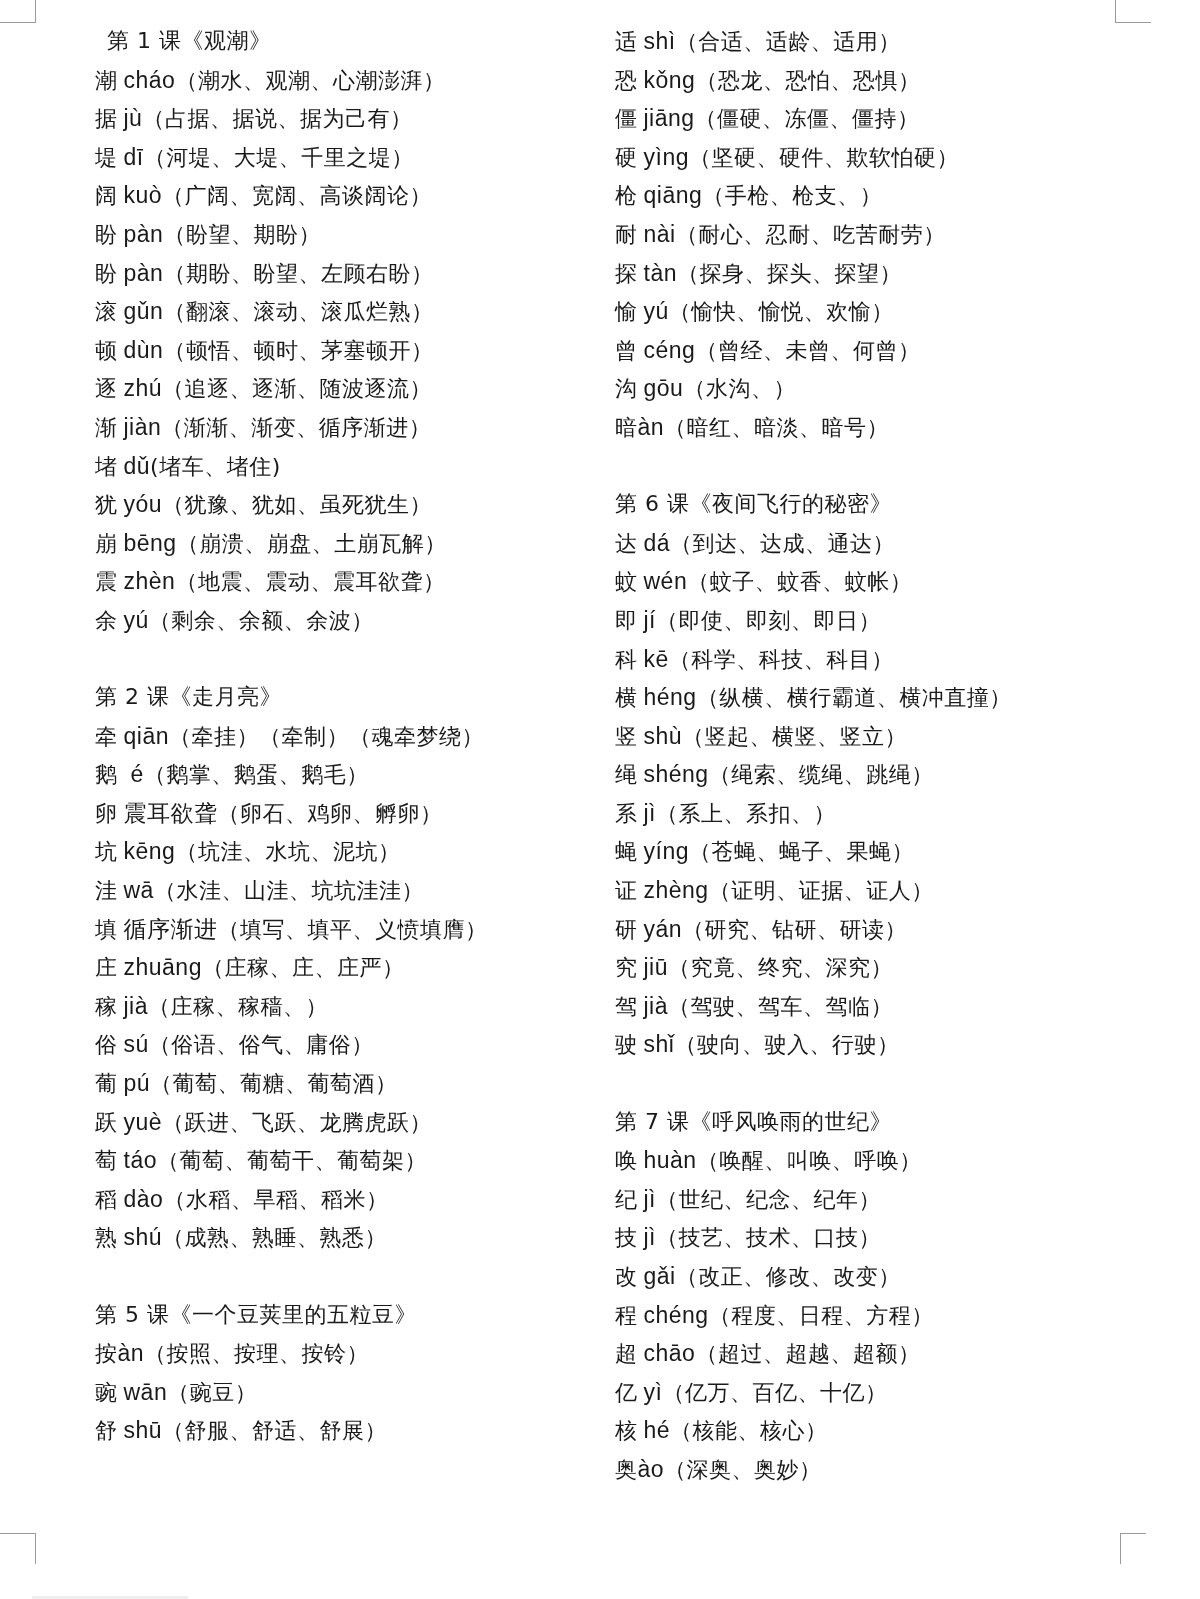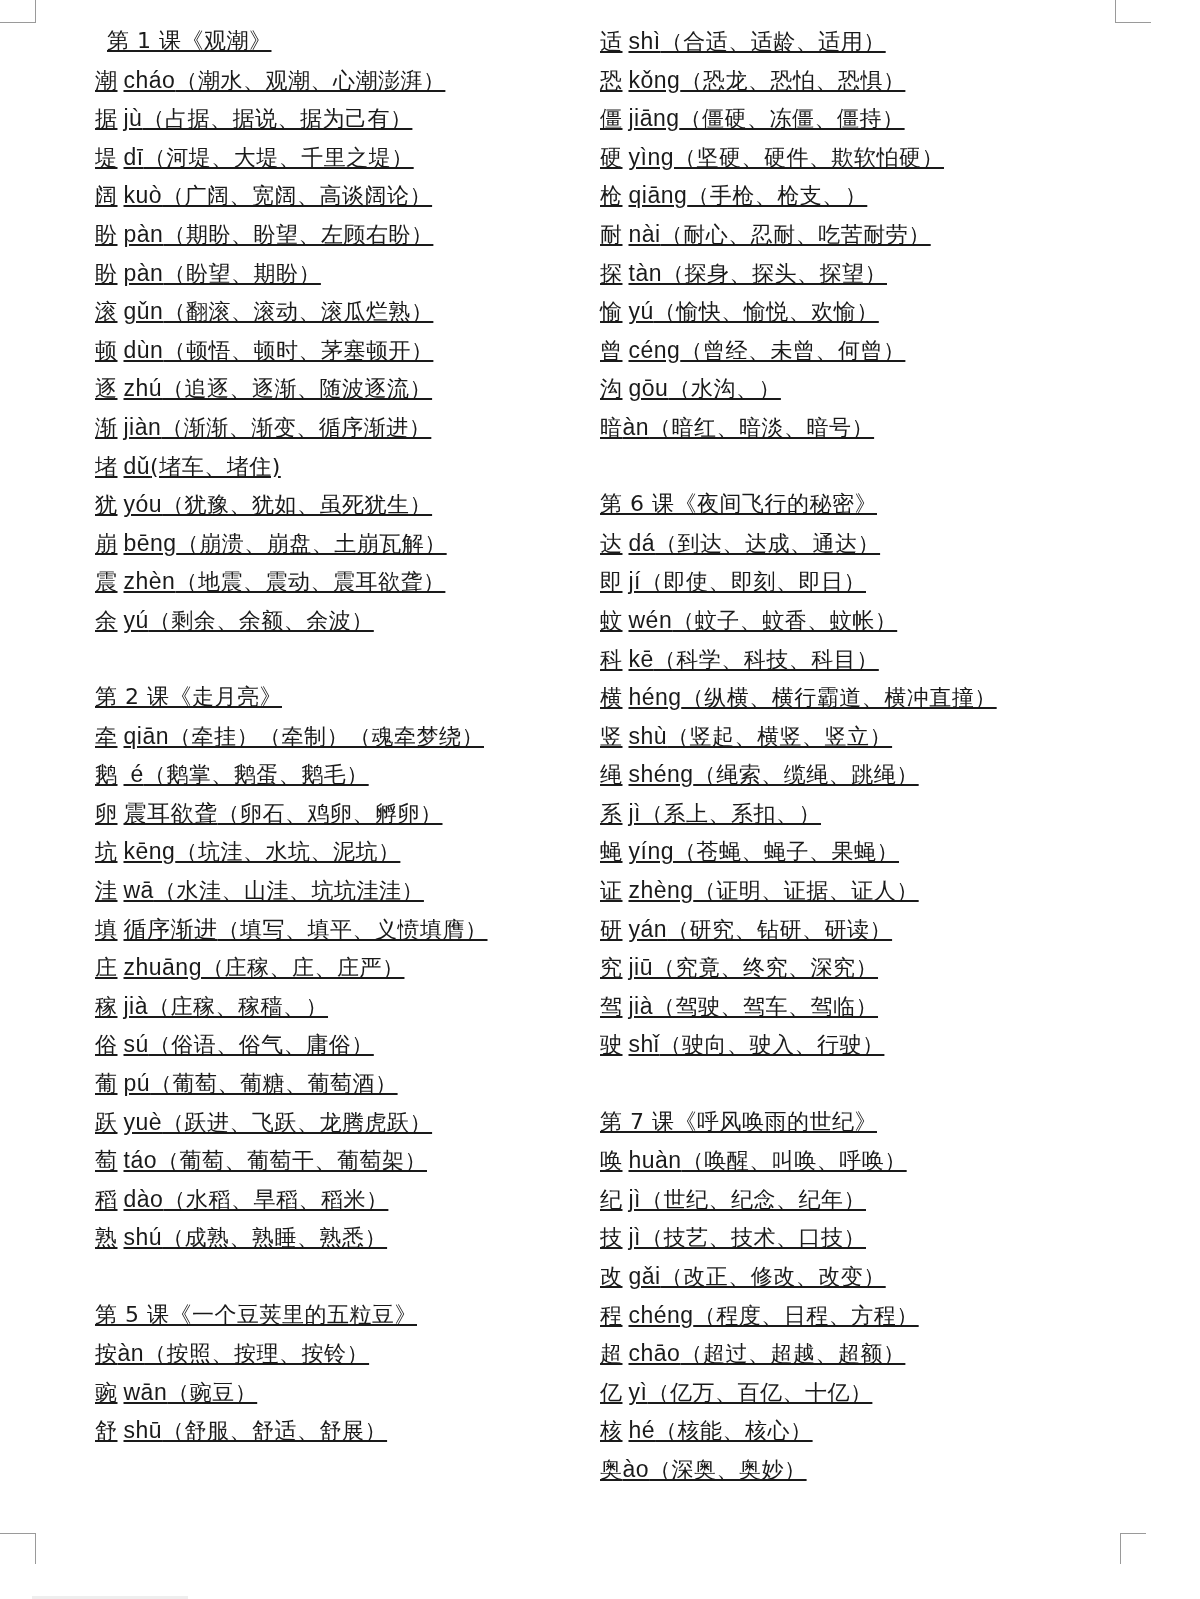--- a/index.html
+++ b/index.html
@@ -8,23 +8,23 @@
       font-family: "DejaVu Sans", "Liberation Sans", sans-serif;
       color: #1a1a1a;
     }
     .corner { position: absolute; border-color: #9a9a9a; border-style: solid; border-width: 0; }
     .corner-tl { left: 0; top: 0; width: 35px; height: 22px; border-right-width: 1.5px; border-bottom-width: 1.5px; left: 0px; }
     .corner-tr { left: 1115px; top: 0; width: 35px; height: 22px; border-left-width: 1.5px; border-bottom-width: 1.5px; }
     .corner-bl { left: 0; top: 1533px; width: 35px; height: 30px; border-right-width: 1.5px; border-top-width: 1.5px; }
     .corner-br { left: 1120px; top: 1533px; width: 25px; height: 30px; border-left-width: 1.5px; border-top-width: 1.5px; }
     .bottom-strip { position: absolute; left: 32px; top: 1596px; width: 156px; height: 3px; background: #eeeeee; }
 
-    .col { position: absolute; top: 22px; text-decoration: underline; }
+    .col { position: absolute; top: 22px; }
     .col-left { left: 95px; width: 480px; }
-    .col-right { left: 600px; width: 560px; }
+    .col-right { left: 615px; width: 560px; }
 
     .line {
       height: 38.6px; line-height: 38.6px;
       font-size: 22px; white-space: nowrap;
       letter-spacing: 0.5px;
     }
     .heading .lesson-title { }
     .heading.indent { padding-left: 12px; }
     .blank { height: 38.6px; }
     .char { margin-right: 6px; }
@@ -39,22 +39,22 @@
 <div class="corner corner-bl"></div>
 <div class="corner corner-br"></div>
 <div class="bottom-strip"></div>
 
 <div class="col col-left">
     <div class="line heading indent"><span class="lesson-title">第 1 课《观潮》</span></div>
     <div class="line entry"><span class="char">潮</span><span class="pinyin">cháo</span><span class="words">（潮水、观潮、心潮澎湃）</span></div>
     <div class="line entry"><span class="char">据</span><span class="pinyin">jù</span><span class="words">（占据、据说、据为己有）</span></div>
     <div class="line entry"><span class="char">堤</span><span class="pinyin">dī</span><span class="words">（河堤、大堤、千里之堤）</span></div>
     <div class="line entry"><span class="char">阔</span><span class="pinyin">kuò</span><span class="words">（广阔、宽阔、高谈阔论）</span></div>
+    <div class="line entry"><span class="char">盼</span><span class="pinyin">pàn</span><span class="words">（盼望、期盼）</span></div>
     <div class="line entry"><span class="char">盼</span><span class="pinyin">pàn</span><span class="words">（期盼、盼望、左顾右盼）</span></div>
-    <div class="line entry"><span class="char">盼</span><span class="pinyin">pàn</span><span class="words">（盼望、期盼）</span></div>
     <div class="line entry"><span class="char">滚</span><span class="pinyin">gǔn</span><span class="words">（翻滚、滚动、滚瓜烂熟）</span></div>
     <div class="line entry"><span class="char">顿</span><span class="pinyin">dùn</span><span class="words">（顿悟、顿时、茅塞顿开）</span></div>
     <div class="line entry"><span class="char">逐</span><span class="pinyin">zhú</span><span class="words">（追逐、逐渐、随波逐流）</span></div>
     <div class="line entry"><span class="char">渐</span><span class="pinyin">jiàn</span><span class="words">（渐渐、渐变、循序渐进）</span></div>
     <div class="line entry"><span class="char">堵</span><span class="pinyin">dǔ</span><span class="words">(堵车、堵住)</span></div>
     <div class="line entry"><span class="char">犹</span><span class="pinyin">yóu</span><span class="words">（犹豫、犹如、虽死犹生）</span></div>
     <div class="line entry"><span class="char">崩</span><span class="pinyin">bēng</span><span class="words">（崩溃、崩盘、土崩瓦解）</span></div>
     <div class="line entry"><span class="char">震</span><span class="pinyin">zhèn</span><span class="words">（地震、震动、震耳欲聋）</span></div>
     <div class="line entry"><span class="char">余</span><span class="pinyin">yú</span><span class="words">（剩余、余额、余波）</span></div>
     <div class="blank"></div>
@@ -87,22 +87,22 @@
     <div class="line entry"><span class="char">枪</span><span class="pinyin">qiāng</span><span class="words">（手枪、枪支、）</span></div>
     <div class="line entry"><span class="char">耐</span><span class="pinyin">nài</span><span class="words">（耐心、忍耐、吃苦耐劳）</span></div>
     <div class="line entry"><span class="char">探</span><span class="pinyin">tàn</span><span class="words">（探身、探头、探望）</span></div>
     <div class="line entry"><span class="char">愉</span><span class="pinyin">yú</span><span class="words">（愉快、愉悦、欢愉）</span></div>
     <div class="line entry"><span class="char">曾</span><span class="pinyin">céng</span><span class="words">（曾经、未曾、何曾）</span></div>
     <div class="line entry"><span class="char">沟</span><span class="pinyin">gōu</span><span class="words">（水沟、）</span></div>
     <div class="line entry"><span class="char" style="margin-right: 0px;">暗</span><span class="pinyin">àn</span><span class="words">（暗红、暗淡、暗号）</span></div>
     <div class="blank"></div>
     <div class="line heading"><span class="lesson-title">第 6 课《夜间飞行的秘密》</span></div>
     <div class="line entry"><span class="char">达</span><span class="pinyin">dá</span><span class="words">（到达、达成、通达）</span></div>
+    <div class="line entry"><span class="char">蚊</span><span class="pinyin">wén</span><span class="words">（蚊子、蚊香、蚊帐）</span></div>
     <div class="line entry"><span class="char">即</span><span class="pinyin">jí</span><span class="words">（即使、即刻、即日）</span></div>
-    <div class="line entry"><span class="char">蚊</span><span class="pinyin">wén</span><span class="words">（蚊子、蚊香、蚊帐）</span></div>
     <div class="line entry"><span class="char">科</span><span class="pinyin">kē</span><span class="words">（科学、科技、科目）</span></div>
     <div class="line entry"><span class="char">横</span><span class="pinyin">héng</span><span class="words">（纵横、横行霸道、横冲直撞）</span></div>
     <div class="line entry"><span class="char">竖</span><span class="pinyin">shù</span><span class="words">（竖起、横竖、竖立）</span></div>
     <div class="line entry"><span class="char">绳</span><span class="pinyin">shéng</span><span class="words">（绳索、缆绳、跳绳）</span></div>
     <div class="line entry"><span class="char">系</span><span class="pinyin">jì</span><span class="words">（系上、系扣、）</span></div>
     <div class="line entry"><span class="char">蝇</span><span class="pinyin">yíng</span><span class="words">（苍蝇、蝇子、果蝇）</span></div>
     <div class="line entry"><span class="char">证</span><span class="pinyin">zhèng</span><span class="words">（证明、证据、证人）</span></div>
     <div class="line entry"><span class="char">研</span><span class="pinyin">yán</span><span class="words">（研究、钻研、研读）</span></div>
     <div class="line entry"><span class="char">究</span><span class="pinyin">jiū</span><span class="words">（究竟、终究、深究）</span></div>
     <div class="line entry"><span class="char">驾</span><span class="pinyin">jià</span><span class="words">（驾驶、驾车、驾临）</span></div>

